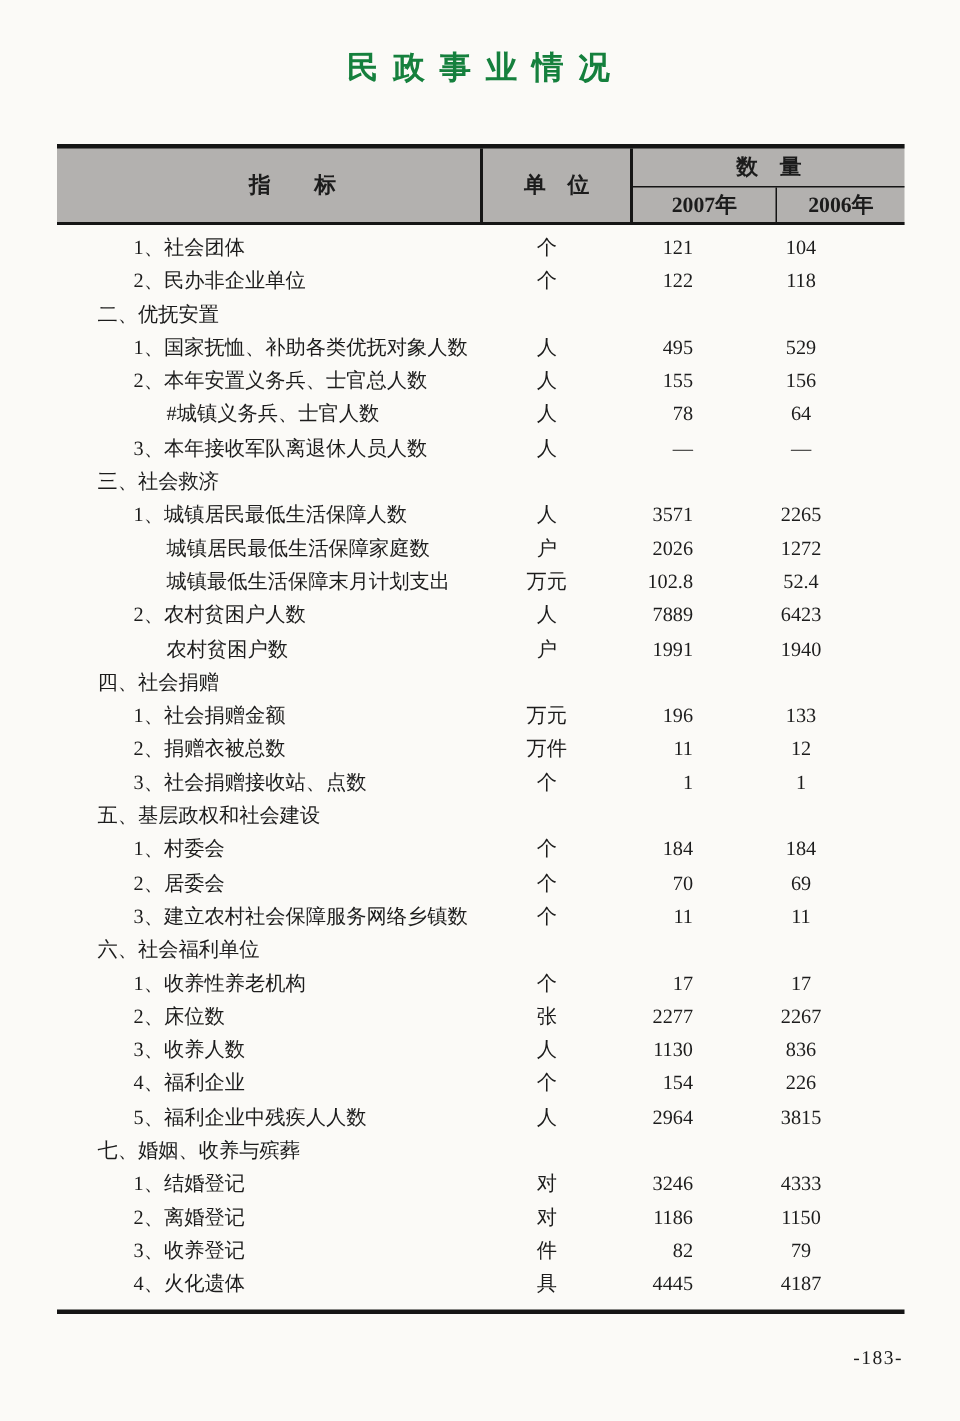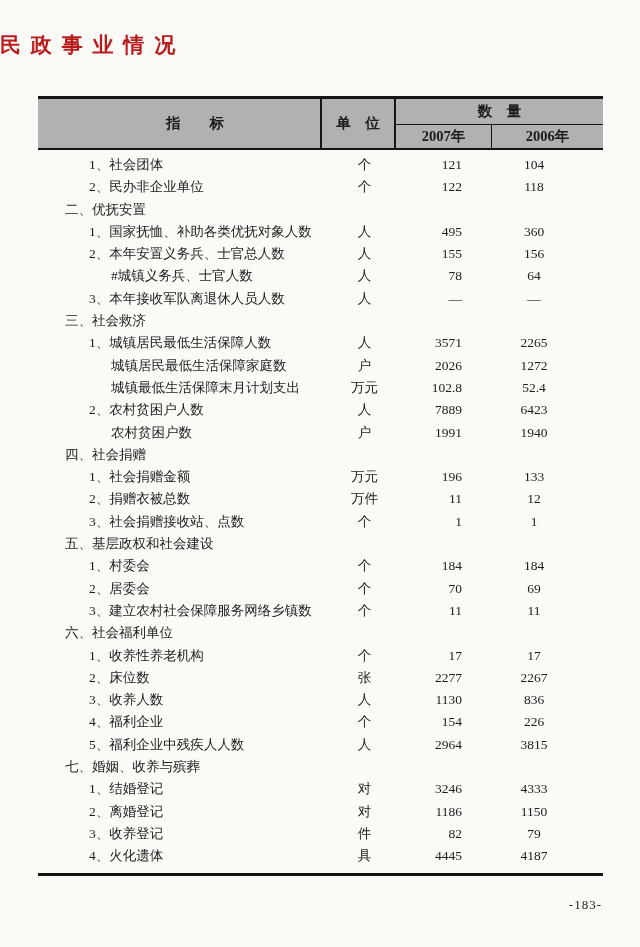--- a/index.html
+++ b/index.html
@@ -6,39 +6,39 @@
   html,body { width:640px; height:947px; }
   body {
     background: var(--page-bg, #fbfaf7);
     font-family: "Liberation Serif", "DejaVu Serif", serif;
     color: var(--text-col, #1c1c1c);
   }
   .page { position:relative; width:640px; height:947px; overflow:hidden;
           background: var(--page-bg, #fbfaf7); }
   .title {
     position:absolute; top:31px; left:0; right:0;
-    text-align:left;
+    text-align:center;
     font-family:"Liberation Sans","DejaVu Sans",sans-serif;
-    font-size:21px; font-weight:bold; letter-spacing:2px; color:#b91c1c;
+    font-size:21px; font-weight:bold; letter-spacing:2px; color:#15803d;
   }
   .table {
     position:absolute; top:96px; left:38px; width:565px;
     font-size:13.5px;
   }
   .thead {
     display:flex;
     height:54px;
     background: var(--header-bg, #b3b1af);
     border-top:3px solid var(--border-dark,#151515);
     border-bottom:2px solid var(--border-dark,#151515);
     font-weight:bold; font-size:14.5px;
   }
   .th { display:flex; align-items:center; justify-content:center; }
   .th-ind  { width:284px; border-right:2px solid var(--border-dark,#151515);padding-left:32px; }
-  .th-unit { width:74px;  border-right:2px solid var(--border-dark,#151515); }
+  .th-unit { width:100px;  border-right:2px solid var(--border-dark,#151515); }
   .th-qty  { flex:1; display:flex; flex-direction:column; }
   .qty-top { height:26px; border-bottom:1.5px solid var(--border-dark,#151515); }
   .qty-years { flex:1; display:flex; }
   .th-2007 { width:96px; border-right:1.5px solid var(--border-dark,#151515); }
   .th-2006 { flex:1; }
   .tbody {
     border-bottom:3px solid var(--border-dark,#151515);
     padding-top:4px; padding-bottom:5px;
   }
   .tr { display:flex; height:22.3px; line-height:22.3px; }
@@ -90,21 +90,21 @@
         <div class="tr indent-1">
           <div class="td td-label">二、优抚安置</div>
           <div class="td td-unit"></div>
           <div class="td td-v2007"></div>
           <div class="td td-v2006"></div>
         </div>
         <div class="tr indent-2">
           <div class="td td-label">1、国家抚恤、补助各类优抚对象人数</div>
           <div class="td td-unit">人</div>
           <div class="td td-v2007">495</div>
-          <div class="td td-v2006">360</div>
+          <div class="td td-v2006">529</div>
         </div>
         <div class="tr indent-2">
           <div class="td td-label">2、本年安置义务兵、士官总人数</div>
           <div class="td td-unit">人</div>
           <div class="td td-v2007">155</div>
           <div class="td td-v2006">156</div>
         </div>
         <div class="tr indent-3">
           <div class="td td-label">#城镇义务兵、士官人数</div>
           <div class="td td-unit">人</div>

